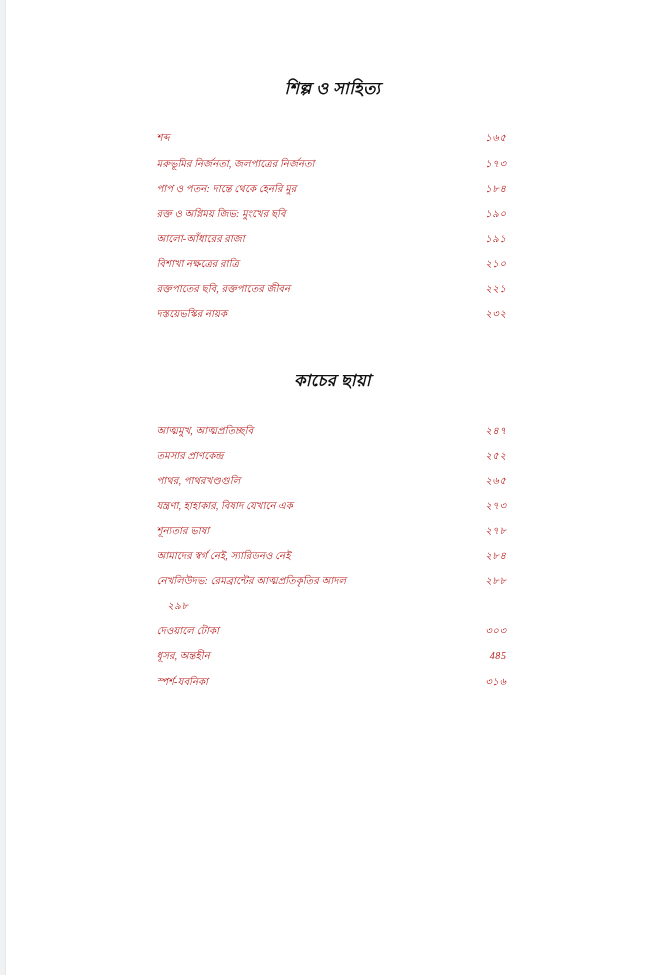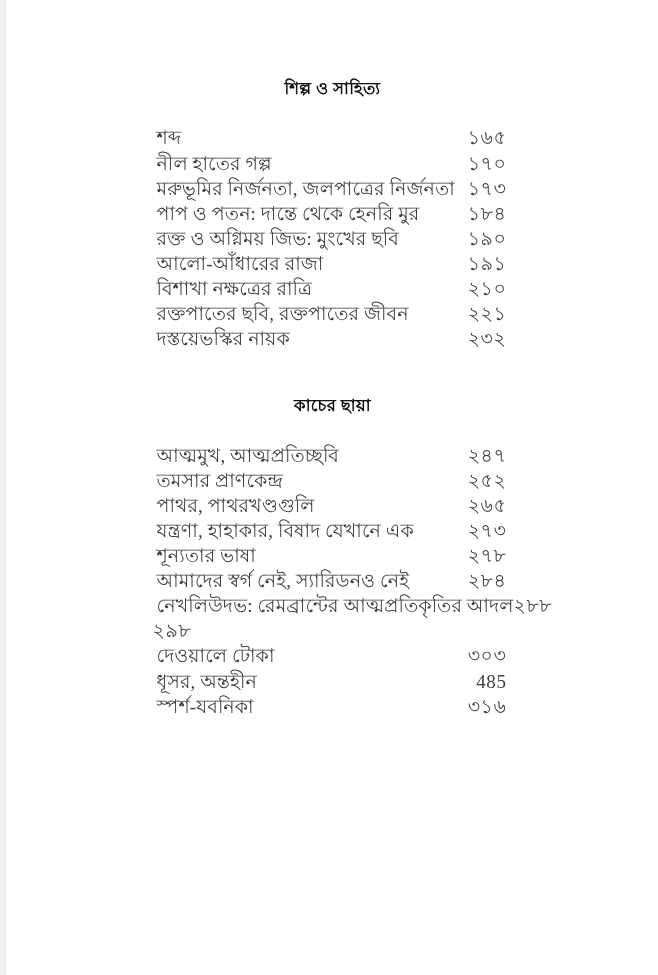--- a/index.html
+++ b/index.html
@@ -27,20 +27,21 @@
     border-right: 1px solid #e6e7ea;
     box-sizing: border-box;
   }
   .page {
     position: absolute;
     top: 0;
     left: 7px;
     right: 0;
     bottom: 0;
     background: #ffffff;
+    font-style: italic;
   }
   .content {
     position: absolute;
     left: 0;
     right: 0;
     top: 78px;
   }
   .toc-section {
     margin: 0 auto;
     width: 360px;
@@ -57,23 +58,23 @@
   .toc-list {
     list-style: none;
     margin: 0;
     padding: 0;
   }
   .toc-row {
     display: flex;
     align-items: flex-end;
     justify-content: space-between;
     height: 25.1px;
-    font-size: 19px;
+    font-size: 10px;
     line-height: 25.1px;
-    color: #404040;
+    color: #b91c1c;
     white-space: nowrap;
   }
   .toc-title {
     flex: 0 1 auto;
     padding-left: 4px;
     letter-spacing: 0.1px;
   }
   .toc-page {
     flex: 0 0 auto;
     text-align: right;
@@ -92,24 +93,20 @@
 
 <div class="page">
   <div class="content">
 
     <div class="toc-section">
       <h2 class="section-heading">শিল্প ও সাহিত্য</h2>
       <ul class="toc-list">
         <li class="toc-row">
           <span class="toc-title">শব্দ</span>
           <span class="toc-page">১৬৫</span>
-        </li>
-        <li class="toc-row">
-          <span class="toc-title">নীল হাতের গল্প</span>
-          <span class="toc-page">১৭০</span>
         </li>
         <li class="toc-row">
           <span class="toc-title">মরুভূমির নির্জনতা, জলপাত্রের নির্জনতা</span>
           <span class="toc-page">১৭৩</span>
         </li>
         <li class="toc-row">
           <span class="toc-title">পাপ ও পতন: দান্তে থেকে হেনরি মুর</span>
           <span class="toc-page">১৮৪</span>
         </li>
         <li class="toc-row">

